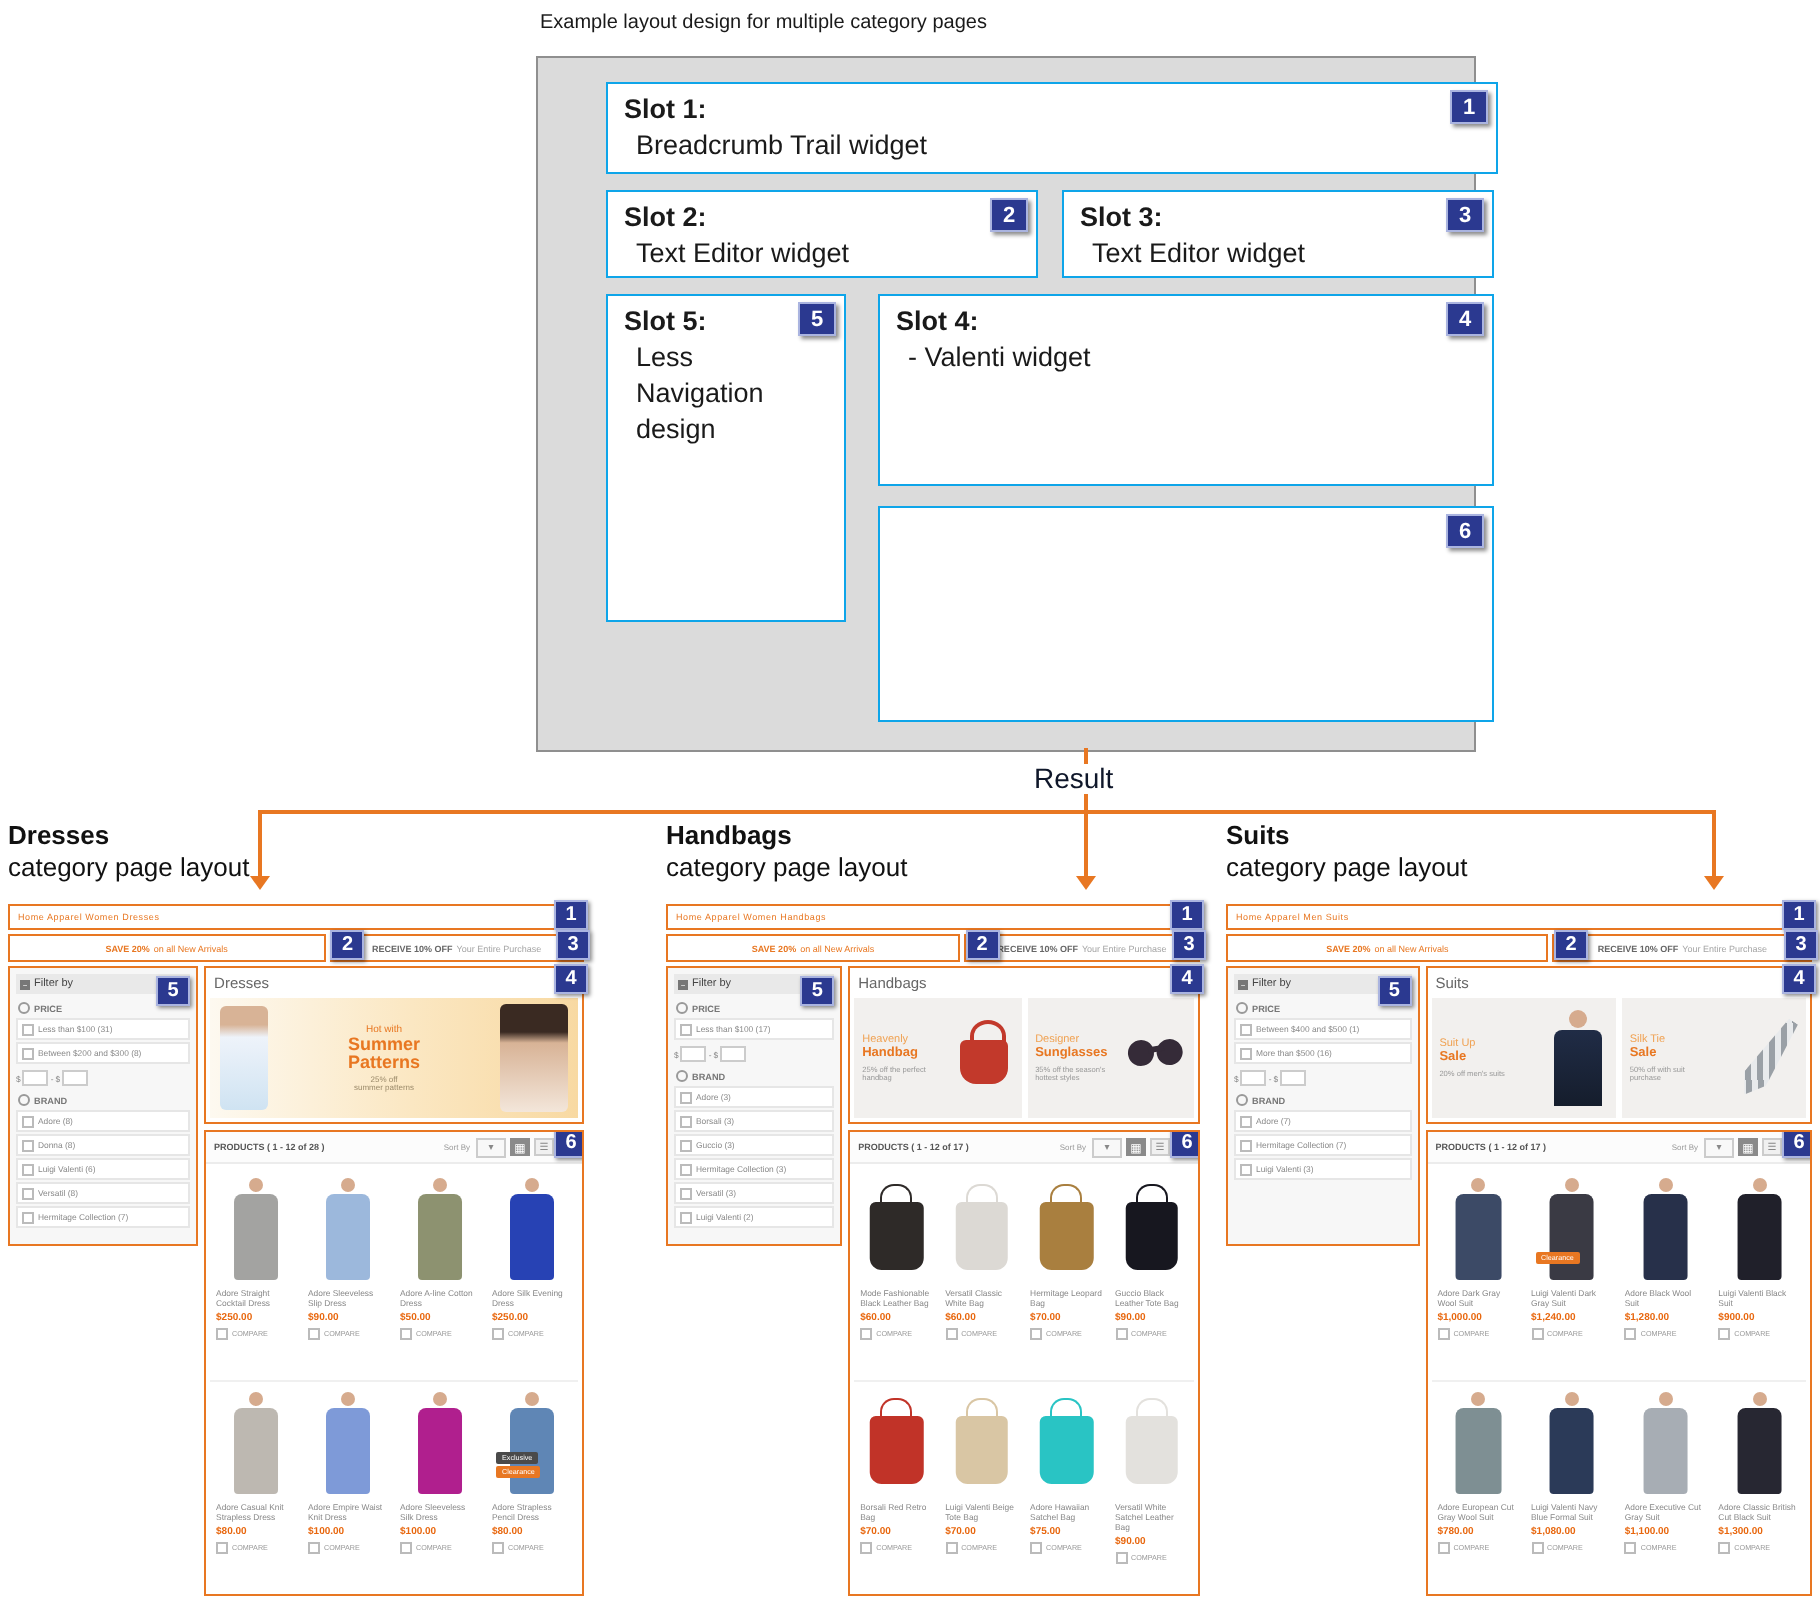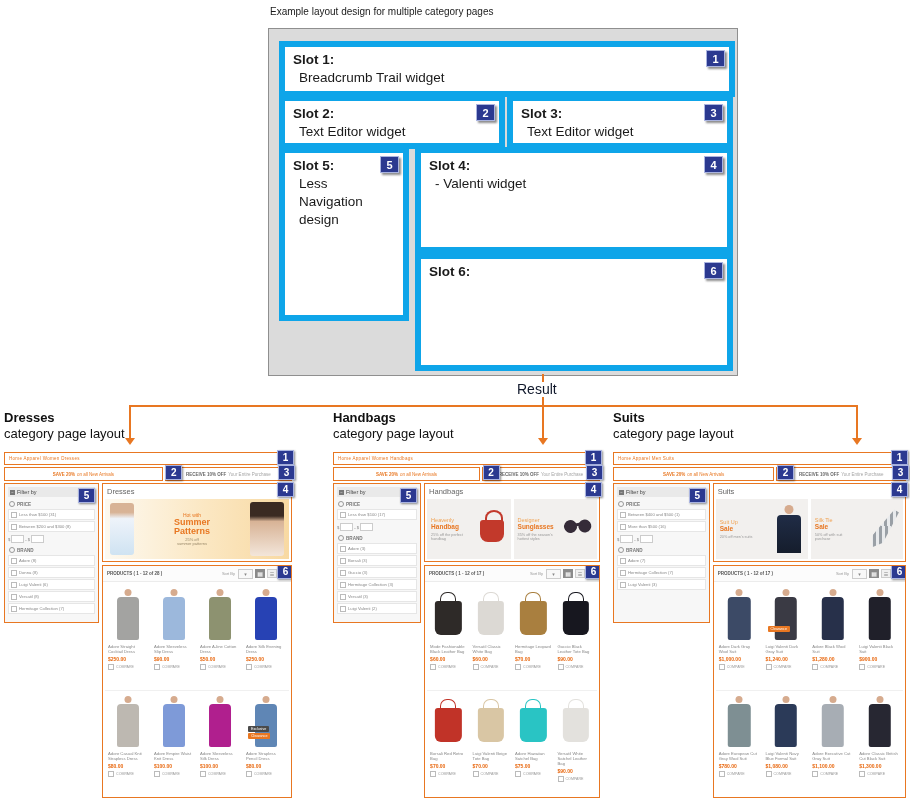--- a/index.html
+++ b/index.html
@@ -3,21 +3,21 @@
 <meta charset="utf-8">
 <style>
   html,body{margin:0;padding:0;background:#fff;}
   .canvas{position:relative;width:910px;height:808px;background:#fff;
           font-family:"Liberation Sans",sans-serif;overflow:hidden;}
 
   
   .diagram-title{position:absolute;left:270px;top:6px;font-size:10px;color:#1a1a1a;}
   .wire{position:absolute;left:268px;top:28px;width:468px;height:346px;
         background:#dbdbdb;border:1px solid #8f8f8f;}
-  .slot{position:absolute;background:#fff;border:6px solid #0ea5e9;padding:5px 8px;color:#1a1a1a;}
+  .slot{position:absolute;background:#fff;border:1px solid #0ea5e9;padding:5px 8px;color:#1a1a1a;margin-left:24px;}
   .slot-title{font-weight:bold;font-size:13.5px;}
   .slot-line{font-size:13.5px;margin-left:6px;margin-top:3px;}
   .s1{left:10px;top:12px;width:428px;height:34px;}
   .s2{left:10px;top:66px;width:198px;height:32px;}
   .s3{left:238px;top:66px;width:198px;height:32px;}
   .s5{left:10px;top:118px;width:102px;height:152px;}
   .s4{left:146px;top:118px;width:290px;height:84px;}
   .s6{left:146px;top:224px;width:290px;height:96px;}
 
   .badge{position:absolute;top:3px;right:4px;display:flex;align-items:center;justify-content:center;
@@ -178,21 +178,20 @@
       <div class="slot-line">Navigation</div>
       <div class="slot-line">design</div>
       <span class="badge">5</span>
     </div>
     <div class="slot s4">
       <div class="slot-title">Slot 4:</div>
       <div class="slot-line">- Valenti widget</div>
       <span class="badge">4</span>
     </div>
     <div class="slot s6">
-      <div class="slot-title">Slot 6:</div>
       <span class="badge">6</span>
     </div>
   </div>
 
   <div class="conn" style="left:542px;top:374px;width:2px;height:8px;"></div>
   <div class="result-label">Result</div>
   <div class="conn" style="left:542px;top:397px;width:2px;height:8px;"></div>
   <div class="conn" style="left:129px;top:405px;width:729px;height:2px;"></div>
   <div class="conn" style="left:129px;top:405px;width:2px;height:33px;"></div>
   <div class="conn" style="left:542px;top:405px;width:2px;height:33px;"></div>

